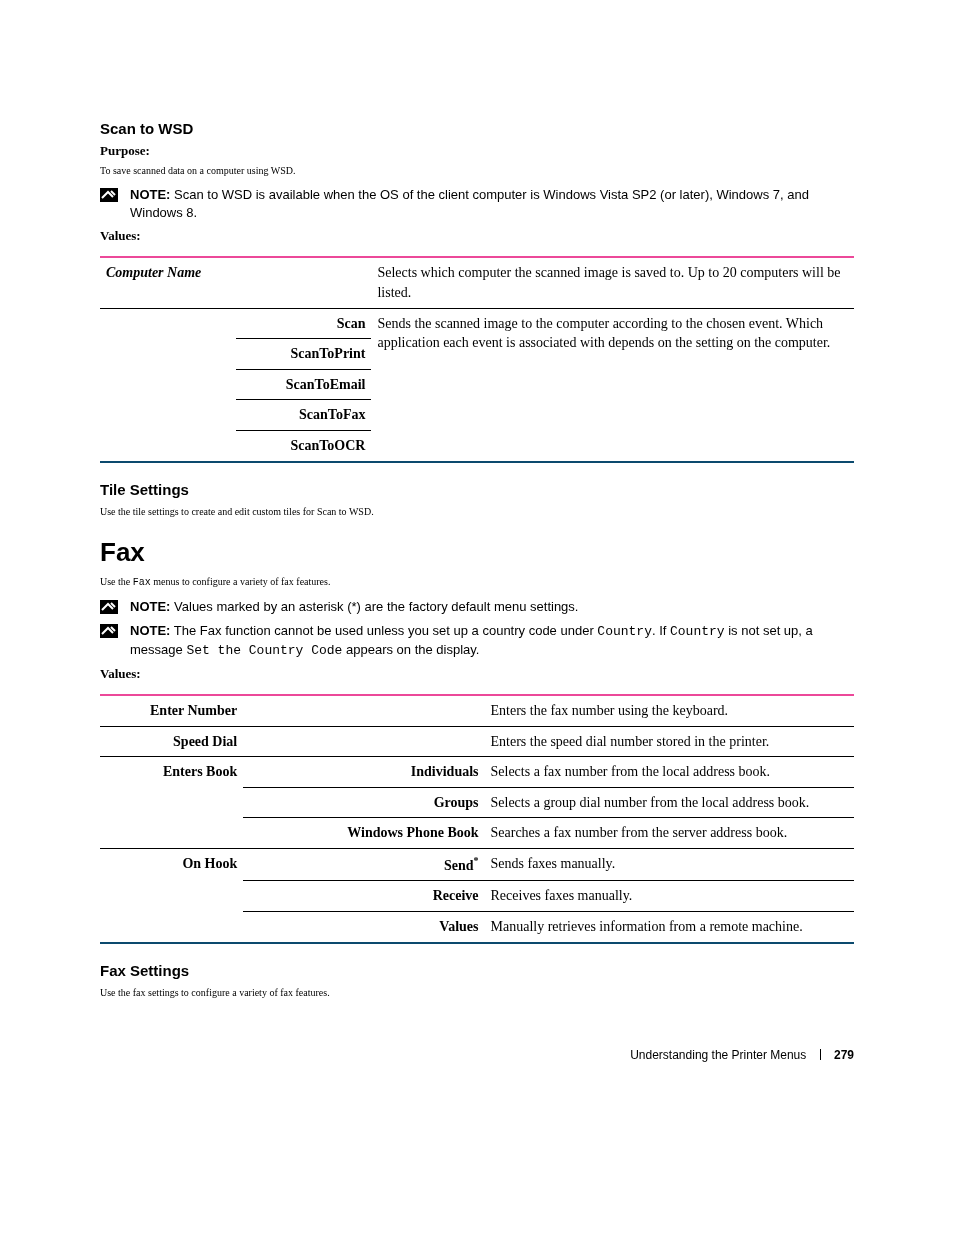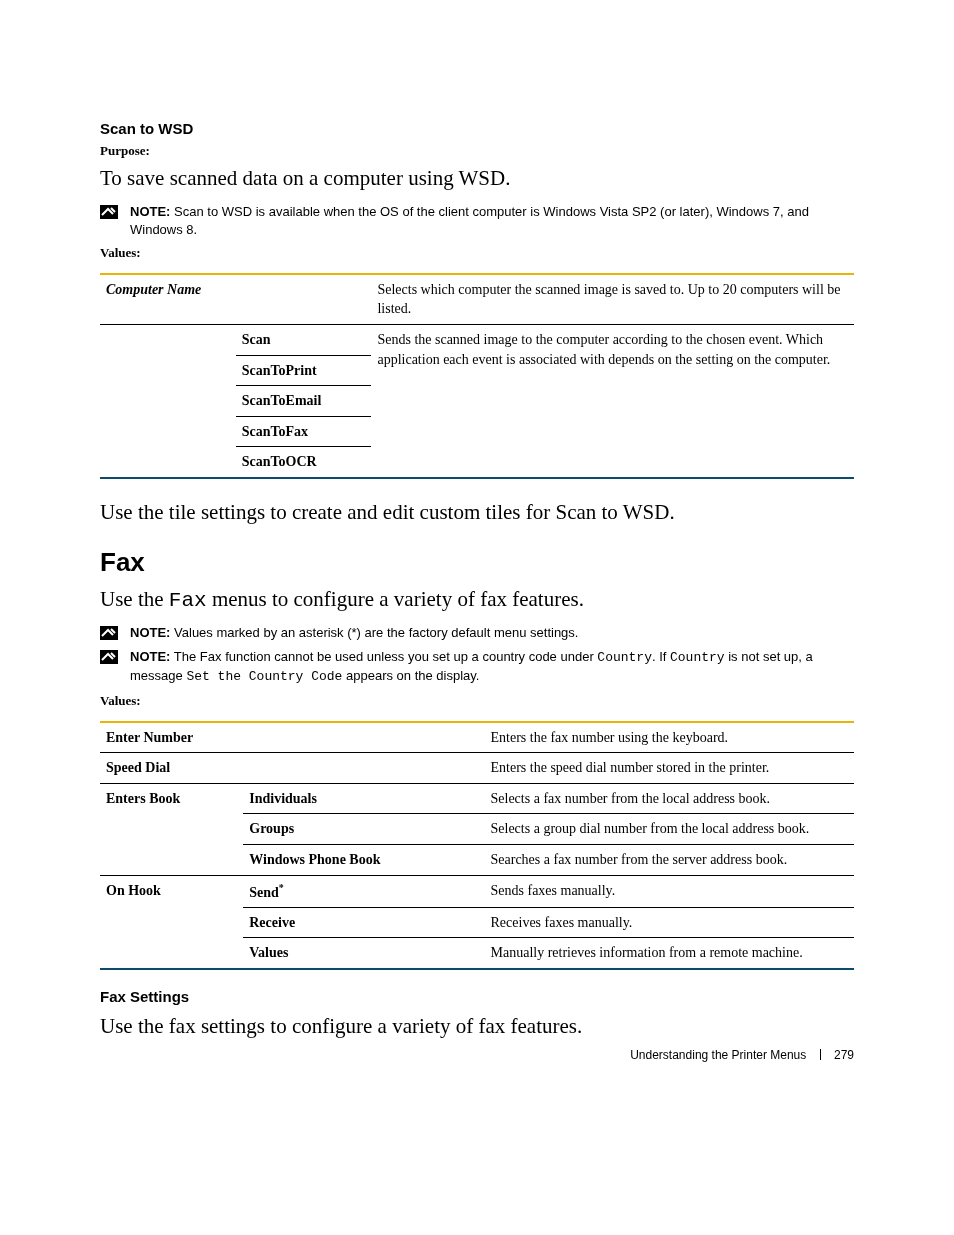--- a/index.html
+++ b/index.html
@@ -18,21 +18,21 @@
     box-sizing: border-box;
     padding: 120px 100px 40px 100px;
   }
   .h-small {
     font-family: Arial, Helvetica, sans-serif;
     font-weight: bold;
     font-size: 15px;
     margin: 0 0 6px 0;
   }
   .body-text {
-    font-size: 21px;
+    font-size: 10px;
     line-height: 1.5;
     margin: 0 0 8px 0;
   }
   .purpose-label, .values-label {
     font-weight: bold;
     font-size: 13px;
     margin: 4px 0 4px 0;
   }
   .note-block {
     display: flex;
@@ -61,24 +61,24 @@
     width: 100%;
     border-collapse: collapse;
     font-size: 14px;
     margin: 12px 0 18px 0;
   }
   table.data-table td {
     padding: 5px 6px;
     vertical-align: top;
     line-height: 1.4;
   }
-  .top-thick { border-top: 2px solid #eab308; }
+  .top-thick { border-top: 2px solid #ec4899; }
   .bot-thick { border-bottom: 2px solid #0c4a6e; }
   .bot-thin  { border-bottom: 1px solid #000; }
-  .col-label { font-weight: bold; }
+  .col-label { font-weight: bold; text-align: right; }
   .col-italic-bold { font-weight: bold; font-style: italic; }
   .h1 {
     font-family: Arial, Helvetica, sans-serif;
     font-weight: bold;
     font-size: 26px;
     margin: 18px 0 6px 0;
   }
   .asterisk-sup {
     font-size: 10px;
     vertical-align: super;
@@ -90,21 +90,21 @@
     font-family: Arial, Helvetica, sans-serif;
     font-size: 12px;
   }
   .footer .sep {
     display: inline-block;
     border-left: 1px solid #000;
     height: 11px;
     margin: 0 10px -1px 10px;
   }
   .footer .pnum {
-    font-weight: normal;
+    font-weight: bold;
     margin-top: 27px;
   }
 </style>
 </head>
 <body>
 
 <div class="page">
 
   <div class="h-small">Scan to WSD</div>
   <div class="purpose-label">Purpose:</div>
@@ -148,20 +148,21 @@
         </tr>
     <tr>
           <td class="bot-thin col-label">ScanToFax</td>
         </tr>
     <tr>
           <td class="bot-thick col-label">ScanToOCR</td>
         </tr>
   </tbody>
     </table>
 
+  <div class="h-small">Tile Settings</div>
   <div class="body-text">Use the tile settings to create and edit custom tiles for Scan to WSD.</div>
 
   <div class="h1">Fax</div>
   <div class="body-text">
     <span>Use the </span><span class="mono">Fax</span><span> menus to configure a variety of fax features.</span>
   </div>
 
   <div class="note-block">
     <svg class="note-icon" viewBox="0 0 18 14">
       <rect x="0" y="0" width="18" height="14" fill="#000"></rect>

